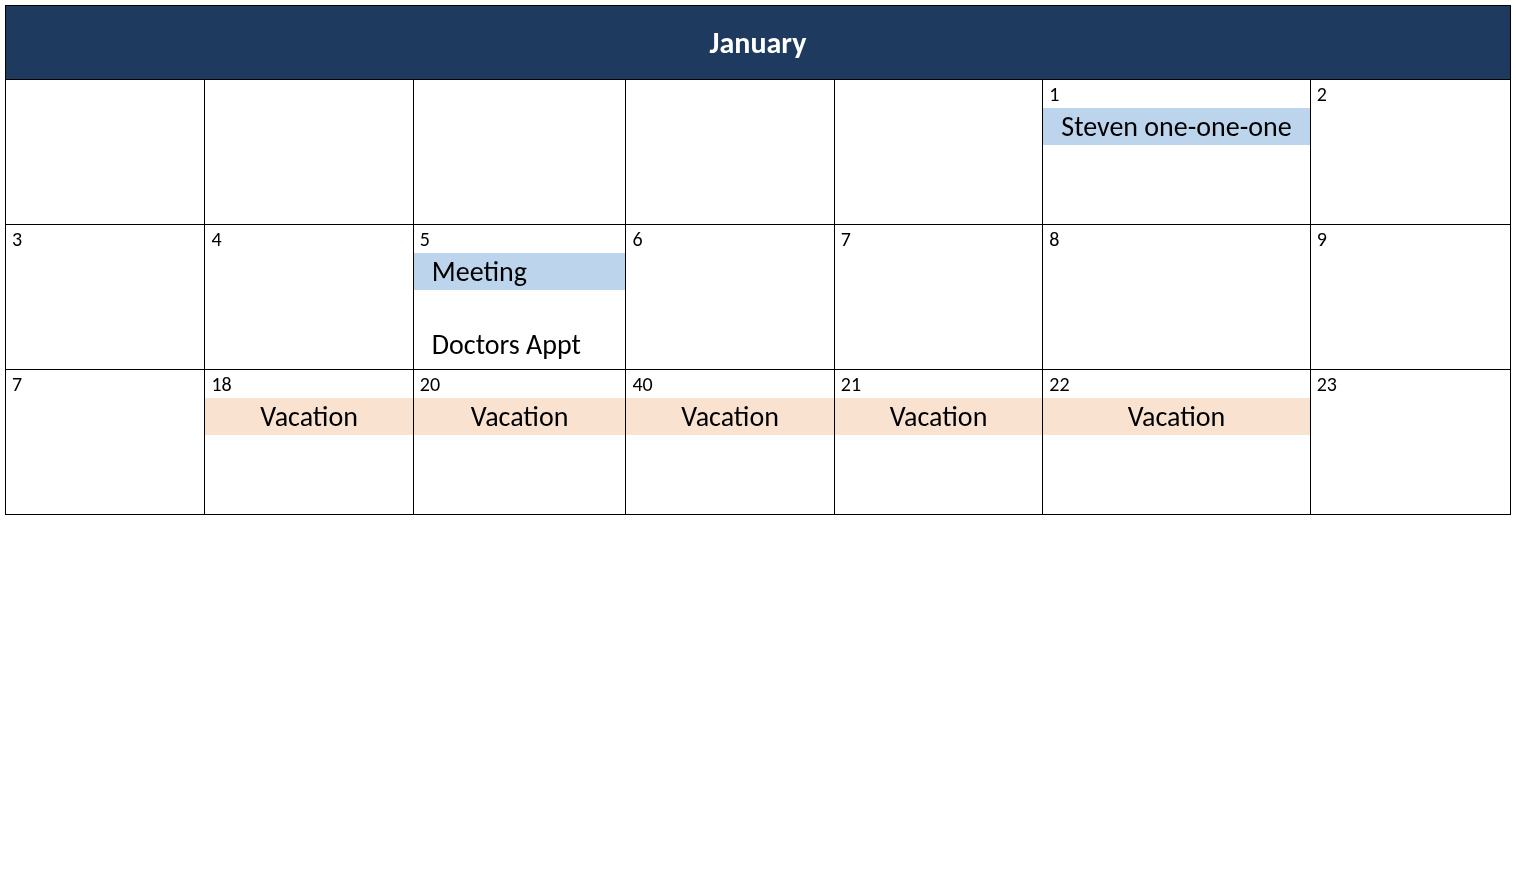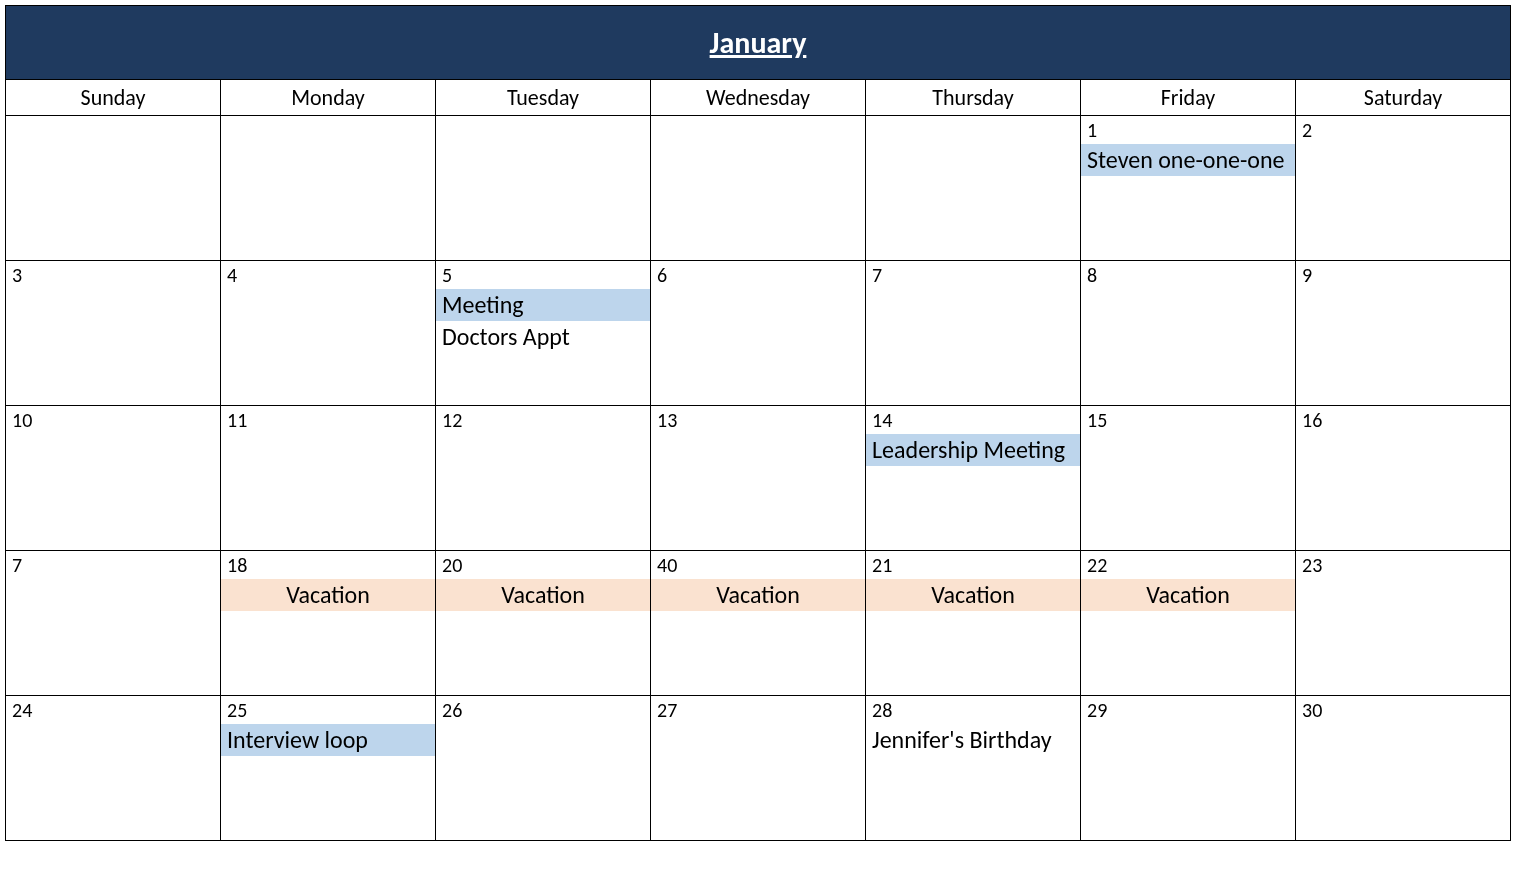--- a/index.html
+++ b/index.html
@@ -17,21 +17,20 @@
       border-collapse: collapse;
     }
     .month-header {
       background: #1f3a5f;
       color: #ffffff;
       text-align: center;
       font-size: 30px;
       font-weight: bold;
       padding: 18px 0;
       border: 1px solid #000;
-      text-decoration: underline;
     }
     .day-header-row td {
       border: 1px solid #000;
       text-align: center;
       font-size: 22px;
       padding: 4px 0;
       background: #ffffff;
     }
     .week-row td {
       border: 1px solid #000;
@@ -39,53 +38,45 @@
       height: 145px;
       width: 14.28%;
       padding: 0;
       font-size: 20px;
     }
     .date-num {
       padding: 2px 6px;
       font-size: 20px;
     }
     .event {
-      padding: 1px 6px;
-      font-size: 24px;
+      padding: 1px 18px;
+      font-size: 28px;
       line-height: 1.25;
       white-space: nowrap;
       overflow: hidden;
     }
     .event.blue {
       background: #bdd5ec;
     }
     .event.peach {
       background: #fae2d0;
       text-align: center;
     }
     .event.none {
       background: transparent;
+      margin-top: 36px;
     }
   </style>
 </head>
 <body>
 
 <table class="calendar">
   <tbody>
       <tr>
     <td class="month-header" colspan="7">January</td>
-  </tr>
-  <tr class="day-header-row">
-    <td>Sunday</td>
-    <td>Monday</td>
-    <td>Tuesday</td>
-    <td>Wednesday</td>
-    <td>Thursday</td>
-    <td>Friday</td>
-    <td>Saturday</td>
   </tr>
   </tbody>
     <tbody id="weeks-body">
       <tr class="week-row">
         <td>
           <div class="date-num"></div>
         </td>
         <td>
           <div class="date-num"></div>
         </td>
@@ -126,44 +117,20 @@
         </td>
         <td>
           <div class="date-num">8</div>
         </td>
         <td>
           <div class="date-num">9</div>
         </td>
       </tr>
       <tr class="week-row">
         <td>
-          <div class="date-num">10</div>
-        </td>
-        <td>
-          <div class="date-num">11</div>
-        </td>
-        <td>
-          <div class="date-num">12</div>
-        </td>
-        <td>
-          <div class="date-num">13</div>
-        </td>
-        <td>
-          <div class="date-num">14</div>
-          <div class="event blue">Leadership Meeting</div>
-        </td>
-        <td>
-          <div class="date-num">15</div>
-        </td>
-        <td>
-          <div class="date-num">16</div>
-        </td>
-      </tr>
-      <tr class="week-row">
-        <td>
           <div class="date-num">7</div>
         </td>
         <td>
           <div class="date-num">18</div>
           <div class="event peach">Vacation</div>
         </td>
         <td>
           <div class="date-num">20</div>
           <div class="event peach">Vacation</div>
         </td>
@@ -176,39 +143,14 @@
           <div class="event peach">Vacation</div>
         </td>
         <td>
           <div class="date-num">22</div>
           <div class="event peach">Vacation</div>
         </td>
         <td>
           <div class="date-num">23</div>
         </td>
       </tr>
-      <tr class="week-row">
-        <td>
-          <div class="date-num">24</div>
-        </td>
-        <td>
-          <div class="date-num">25</div>
-          <div class="event blue">Interview loop</div>
-        </td>
-        <td>
-          <div class="date-num">26</div>
-        </td>
-        <td>
-          <div class="date-num">27</div>
-        </td>
-        <td>
-          <div class="date-num">28</div>
-          <div class="event none">Jennifer's Birthday</div>
-        </td>
-        <td>
-          <div class="date-num">29</div>
-        </td>
-        <td>
-          <div class="date-num">30</div>
-        </td>
-      </tr>
     </tbody>
 </table>
 
 </body></html>

